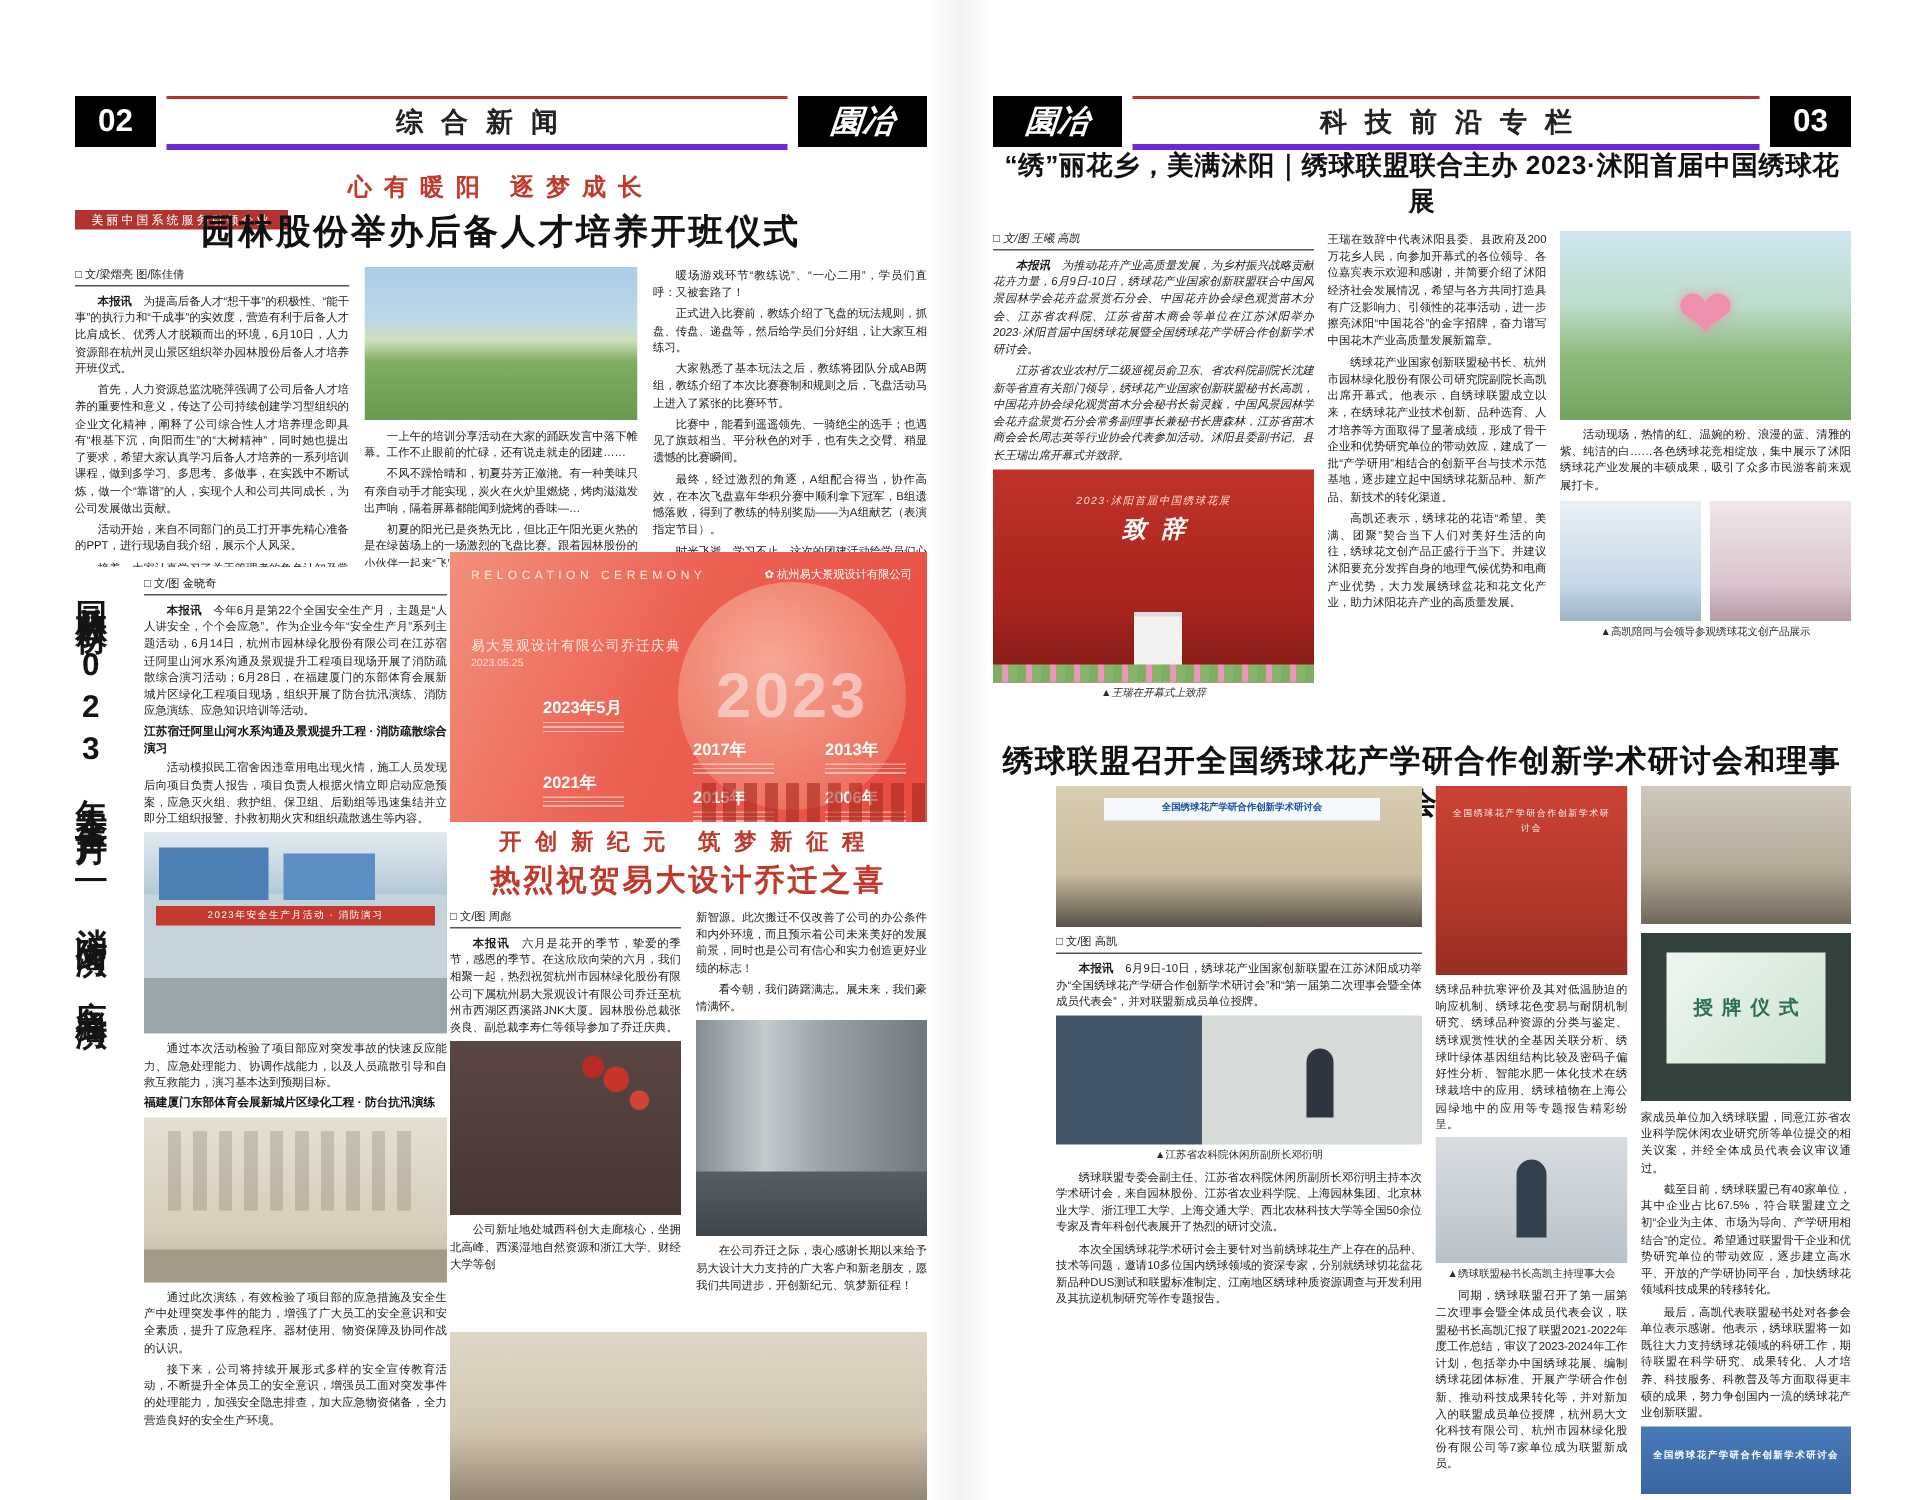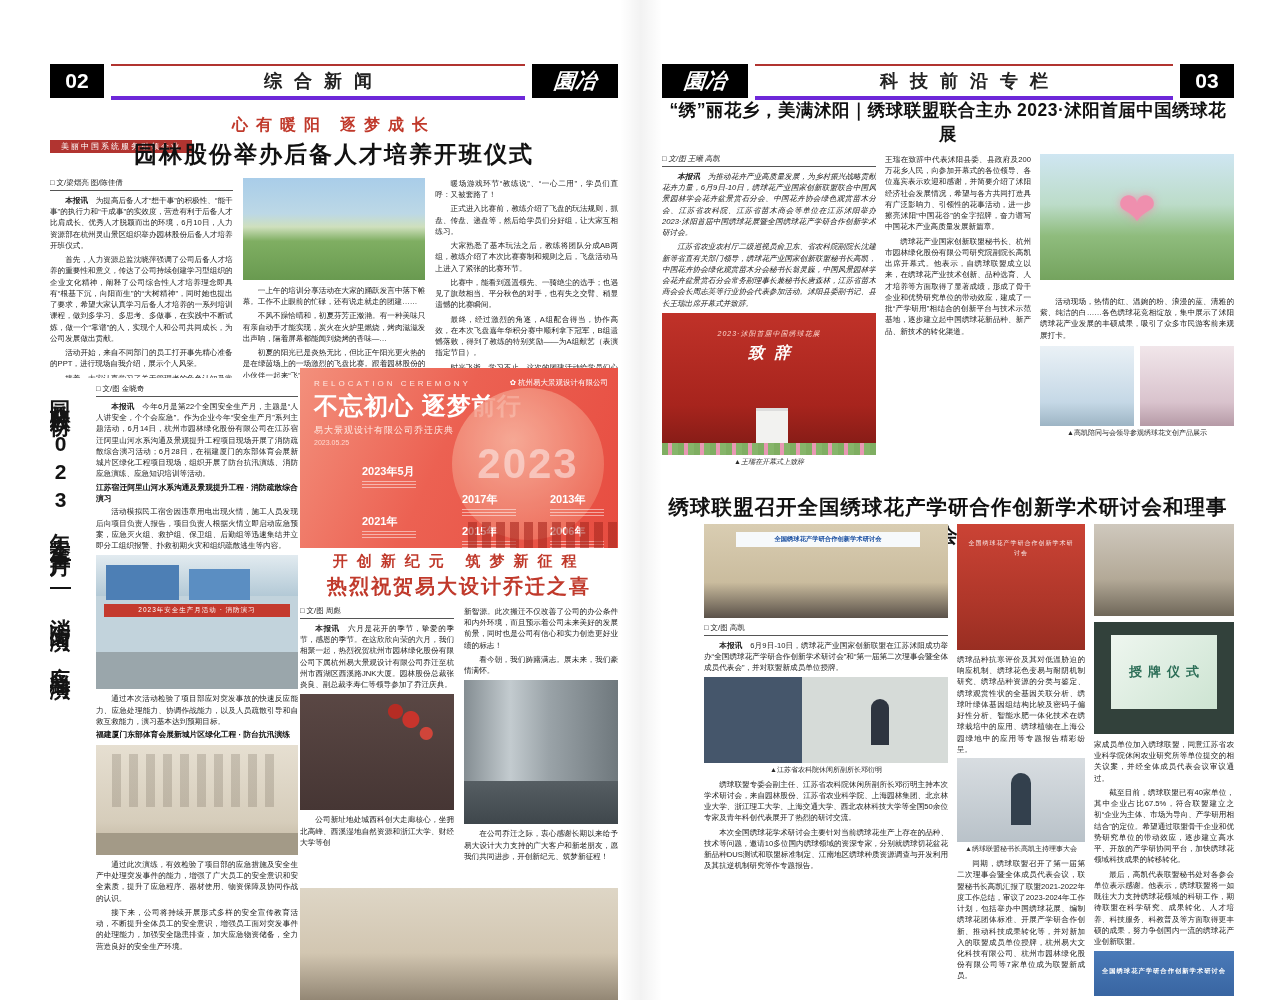--- a/index.html
+++ b/index.html
@@ -200,21 +200,20 @@
       <div class="windows"></div>
       <div class="crowd"></div>
     </div>
     <p class="bp">通过此次演练，有效检验了项目部的应急措施及安全生产中处理突发事件的能力，增强了广大员工的安全意识和安全素质，提升了应急程序、器材使用、物资保障及协同作战的认识。</p>
     <p class="bp">接下来，公司将持续开展形式多样的安全宣传教育活动，不断提升全体员工的安全意识，增强员工面对突发事件的处理能力，加强安全隐患排查，加大应急物资储备，全力营造良好的安全生产环境。</p>
   </div>
 </div>
 
 <div id="promo">
   <div class="promo-en">RELOCATION CEREMONY</div>
-  <div class="promo-title">不忘初心 逐梦前行</div>
   <div class="promo-sub">易大景观设计有限公司乔迁庆典</div>
   <div class="promo-date">2023.05.25</div>
   <div class="promo-co">✿ 杭州易大景观设计有限公司</div>
   <div class="promo-circle">
     <span class="promo-year">2023</span>
   </div>
   <div class="tl" style="left:62px;top:96px;">2023年5月</div>
   <div class="tl" style="left:162px;top:124px;">2017年</div>
   <div class="tl" style="left:250px;top:124px;">2013年</div>
   <div class="tl" style="left:62px;top:146px;">2021年</div>
@@ -266,26 +265,27 @@
         <div class="podium-l1">2023·沭阳首届中国绣球花展</div>
         <div class="podium-l2">致辞</div>
         <div class="podium-stand"></div>
         <div class="podium-flowers"></div>
       </div>
       <div class="caption">▲王瑞在开幕式上致辞</div>
     </div>
     <div class="b1c2">
       <p class="bp noind">王瑞在致辞中代表沭阳县委、县政府及200万花乡人民，向参加开幕式的各位领导、各位嘉宾表示欢迎和感谢，并简要介绍了沭阳经济社会发展情况，希望与各方共同打造具有广泛影响力、引领性的花事活动，进一步擦亮沭阳“中国花谷”的金字招牌，奋力谱写中国花木产业高质量发展新篇章。</p>
       <p class="bp">绣球花产业国家创新联盟秘书长、杭州市园林绿化股份有限公司研究院副院长高凯出席开幕式。他表示，自绣球联盟成立以来，在绣球花产业技术创新、品种选育、人才培养等方面取得了显著成绩，形成了骨干企业和优势研究单位的带动效应，建成了一批“产学研用”相结合的创新平台与技术示范基地，逐步建立起中国绣球花新品种、新产品、新技术的转化渠道。</p>
+      <p class="bp">高凯还表示，绣球花的花语“希望、美满、团聚”契合当下人们对美好生活的向往，绣球花文创产品正盛行于当下。并建议沭阳要充分发挥自身的地理气候优势和电商产业优势，大力发展绣球盆花和花文化产业，助力沭阳花卉产业的高质量发展。</p>
     </div>
     <div class="b1c3">
       <div class="photo photo-flower">
         <span class="heart-glyph">❤</span>
       </div>
-      <p class="bp" style="margin-top:16px;">活动现场，热情的红、温婉的粉、浪漫的蓝、清雅的紫、纯洁的白……各色绣球花竞相绽放，集中展示了沭阳绣球花产业发展的丰硕成果，吸引了众多市民游客前来观展打卡。</p>
+      <p class="bp" style="margin-top:4px;">活动现场，热情的红、温婉的粉、浪漫的蓝、清雅的紫、纯洁的白……各色绣球花竞相绽放，集中展示了沭阳绣球花产业发展的丰硕成果，吸引了众多市民游客前来观展打卡。</p>
       <div class="minirow">
         <div class="photo mini mini1"></div>
         <div class="photo mini mini2"></div>
       </div>
       <div class="caption">▲高凯陪同与会领导参观绣球花文创产品展示</div>
     </div>
   </div>
 </div>
 
 <div id="b2title">绣球联盟召开全国绣球花产学研合作创新学术研讨会和理事会</div>

